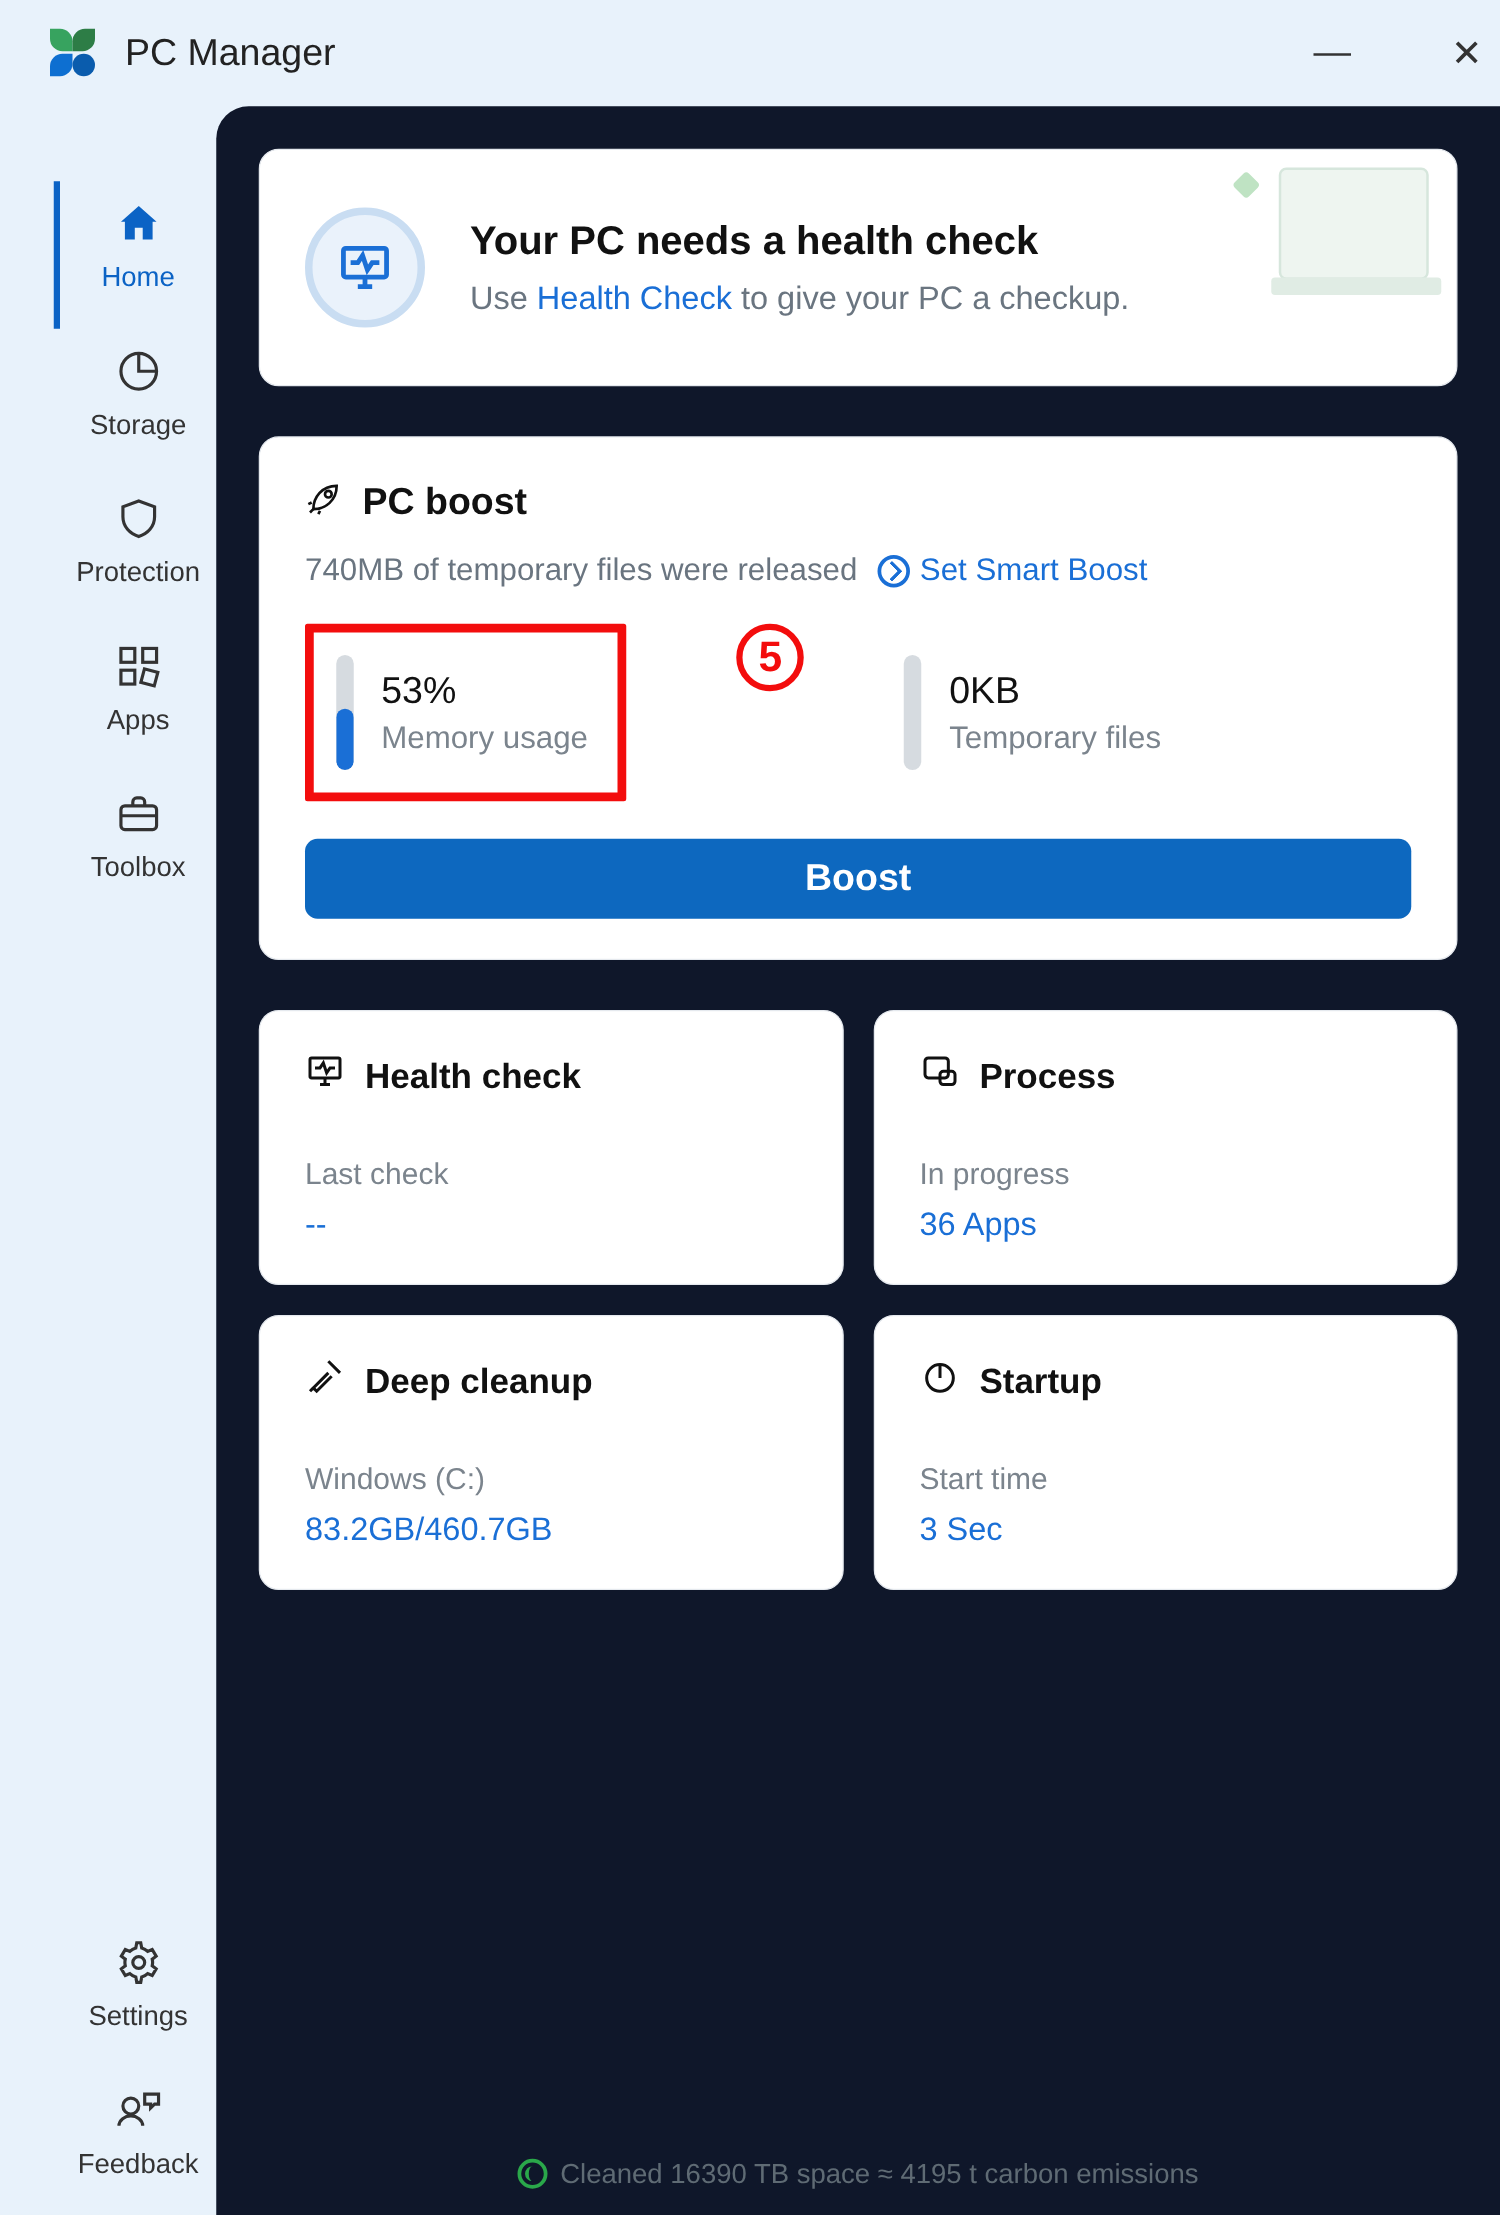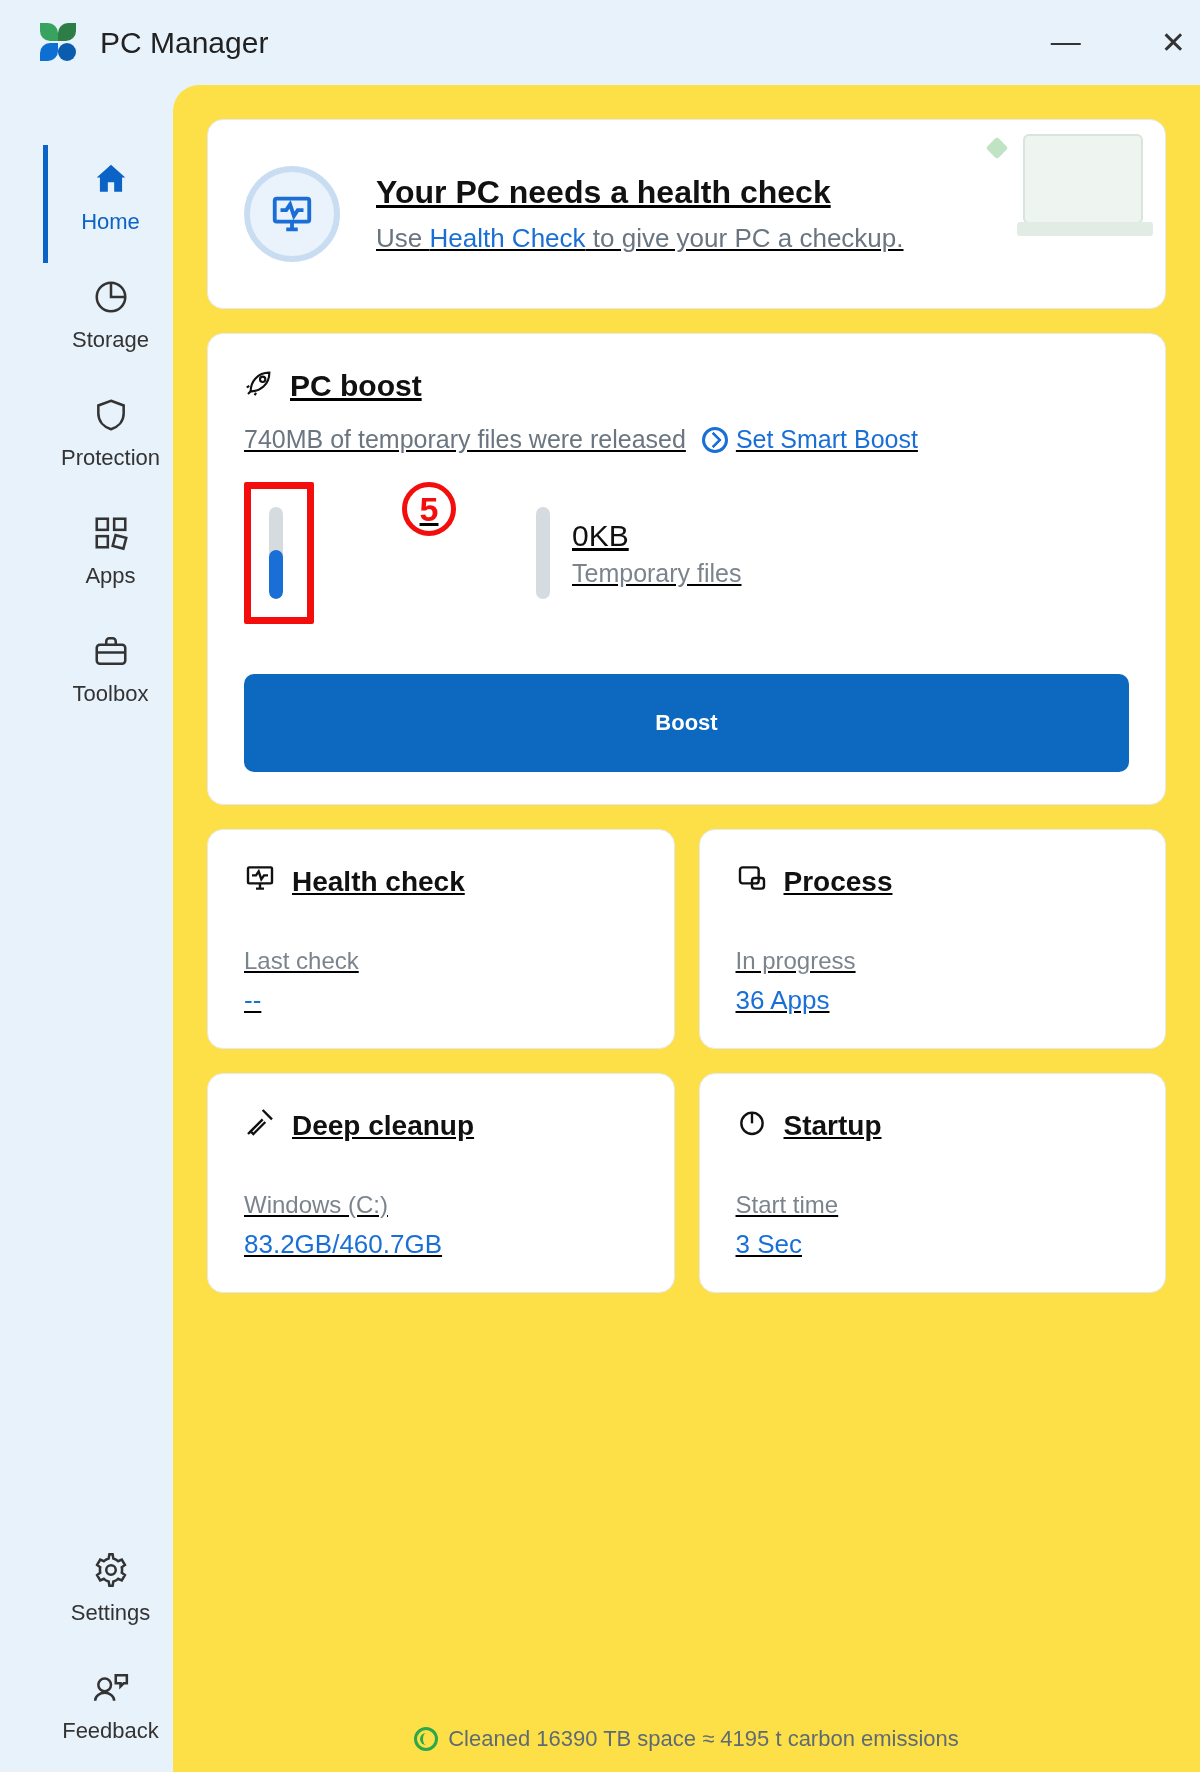--- a/index.html
+++ b/index.html
@@ -50,28 +50,27 @@
     font-size:22px;
     cursor:pointer;
     border-left:5px solid transparent;
   }
   .nav-item.active { color:#0b63c5; border-left:5px solid #0b63c5;}
   .nav-icon { width:40px; height:40px; display:flex; align-items:center; justify-content:center;}
   .nav-icon svg { width:38px; height:38px; }
   .sidebar-spacer { flex:1; }
   .content {
     flex:1;
-    background:#fde047;
+    background:#0f172a;
     border-top-left-radius:26px;
     padding:34px 34px 0 34px;
     display:flex;
     flex-direction:column;
-    gap:24px;
+    gap:40px;
     position:relative;
-    text-decoration:underline;
   }
   .card {
     background:#fff;
     border:1px solid #e5e9ee;
     border-radius:16px;
     padding:32px 36px;
   }
   .health-hero { display:flex; align-items:center; gap:36px; min-height:190px; position:relative; overflow:hidden;}
   .hero-icon {
     width:96px; height:96px; border-radius:50%;
@@ -101,21 +100,21 @@
   .pill{width:14px;height:92px;background:#d6dbe0;border-radius:10px;position:relative;overflow:hidden;}
   .pill-fill{position:absolute;bottom:0;left:0;right:0;background:#1a6fd6;border-radius:10px;}
   .stat-text .v{font-size:30px;color:#111;font-weight:500;}
   .stat-text .l{font-size:25px;color:#7b848d;margin-top:6px;}
   .highlight-box{border:7px solid #f30d0d;padding:18px 24px 18px 18px;border-radius:2px;}
   .circ5{
     width:54px;height:54px;border:5px solid #f30d0d;border-radius:50%;color:#f30d0d;
     font-size:34px;font-weight:800;display:flex;align-items:center;justify-content:center;margin-left:8px;
   }
   .boost-btn{
-    width:100%;height:98px;border:none;border-radius:10px;background:#0d68bf;color:#fff;font-size:22px;font-weight:600;cursor:pointer;margin-top:20px;
+    width:100%;height:64px;border:none;border-radius:10px;background:#0d68bf;color:#fff;font-size:30px;font-weight:600;cursor:pointer;
   }
   .grid2{display:grid;grid-template-columns:1fr 1fr;gap:24px;}
   .tile h4{display:flex;align-items:center;gap:16px;font-size:28px;font-weight:700;color:#111;margin-bottom:46px;}
   .tile .k{font-size:24px;color:#7b848d;margin-bottom:10px;}
   .tile .val{font-size:26px;color:#1a6fd6;}
   .footer-note{
     position:absolute;bottom:20px;left:0;right:0;text-align:center;font-size:22px;color:#5f6b74;
     display:flex;align-items:center;justify-content:center;gap:10px;
   }
   .footer-note .globe{width:24px;height:24px;border:3px solid #2aa84a;border-radius:50%;position:relative;}
@@ -245,20 +244,24 @@
           <span>Set Smart Boost</span>
         </a>
       </div>
 
       <div class="stats-row">
         <div class="highlight-box" style="display:flex;align-items:center;gap:22px;">
           <div class="stat">
             <div class="pill">
               <div class="pill-fill" id="mem-fill" style="height: 53%;"></div>
             </div>
+            <div class="stat-text">
+              <div class="v">53%</div>
+              <div class="l">Memory usage</div>
+            </div>
           </div>
         </div>
         <div class="circ5">5</div>
         <div class="stat" style="">
           <div class="pill">
             <div class="pill-fill" id="temp-fill" style="height: 0%;"></div>
           </div>
           <div class="stat-text">
             <div class="v">0KB</div>
             <div class="l">Temporary files</div>

